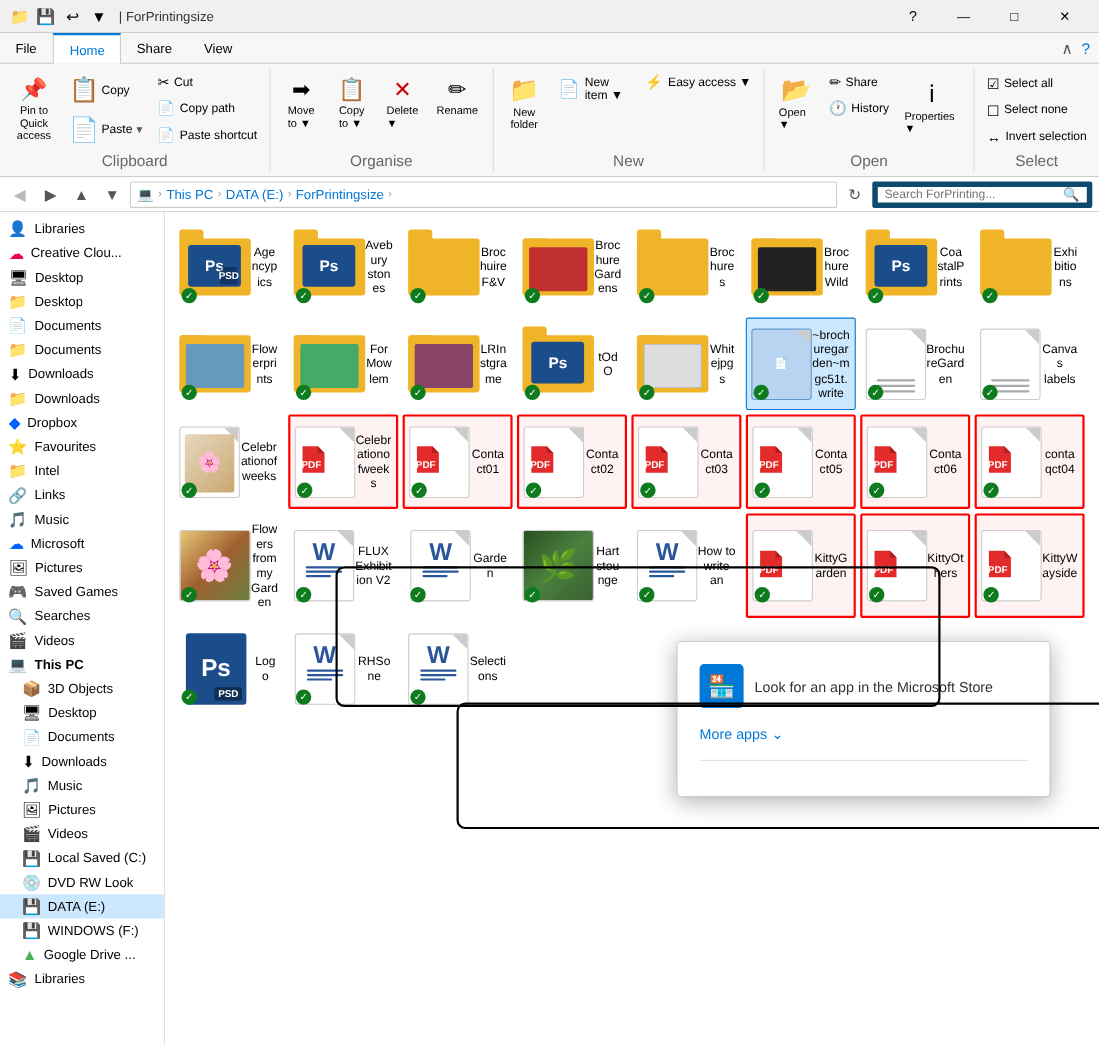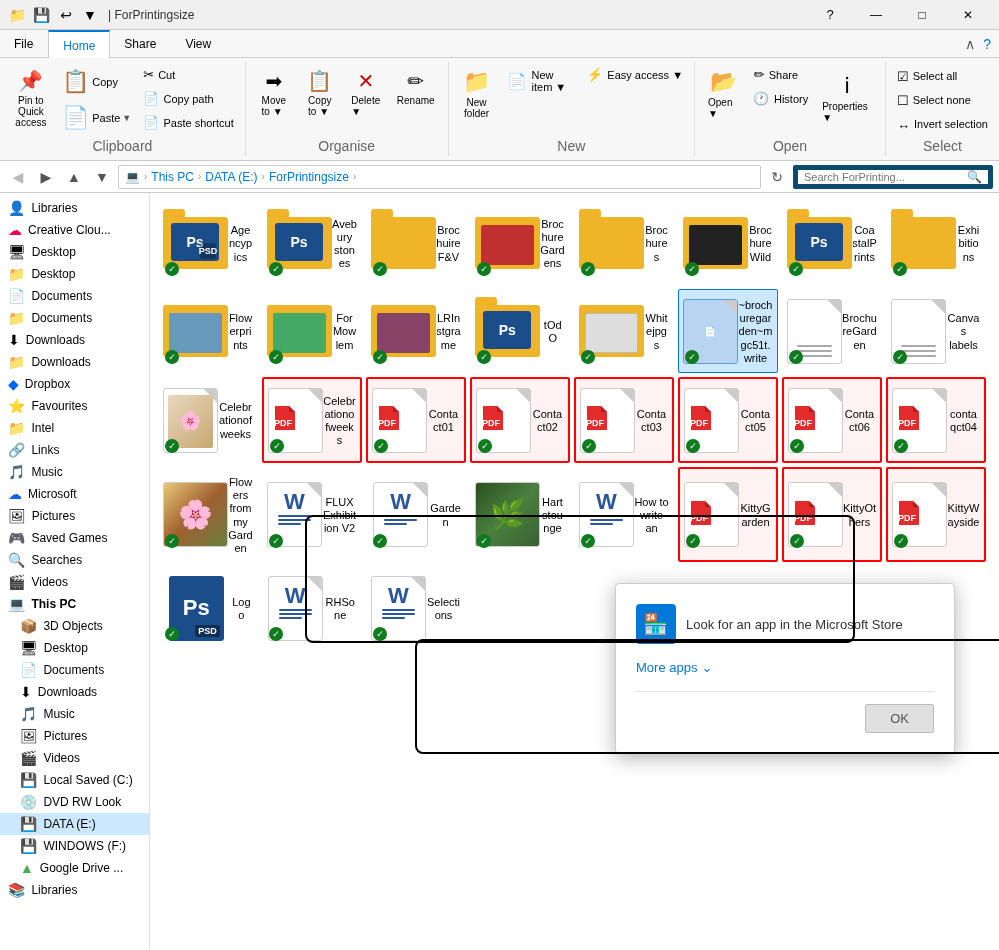--- a/index.html
+++ b/index.html
@@ -922,23 +922,20 @@
         <div class="dialog-app-icon">
           <span>🏪</span>
         </div>
         <span class="dialog-app-text">Look for an app in the Microsoft Store</span>
       </div>
       <div class="dialog-more-link">
         <span>More apps</span>
         <span>⌄</span>
       </div>
       <div style="border-top:1px solid #e0e0e0;margin-bottom:12px;"></div>
-      <div class="dialog-ok-row">
-        <button class="dialog-ok-btn">OK</button>
-      </div>
     </div>
 
     <div style="position:absolute;top:322px;left:155px;width:550px;height:128px;border:2px solid black;border-radius:8px;pointer-events:none;"></div>
 
     <div style="position:absolute;top:446px;left:265px;width:710px;height:115px;border:2px solid black;border-radius:8px;pointer-events:none;"></div>
 
   </div>
 </div>
 
 </body></html>

